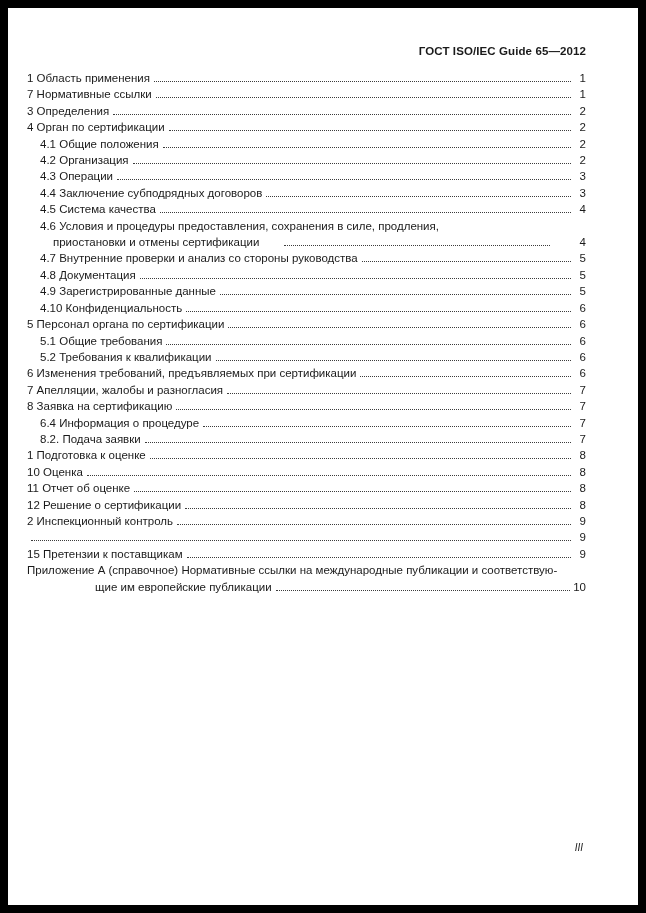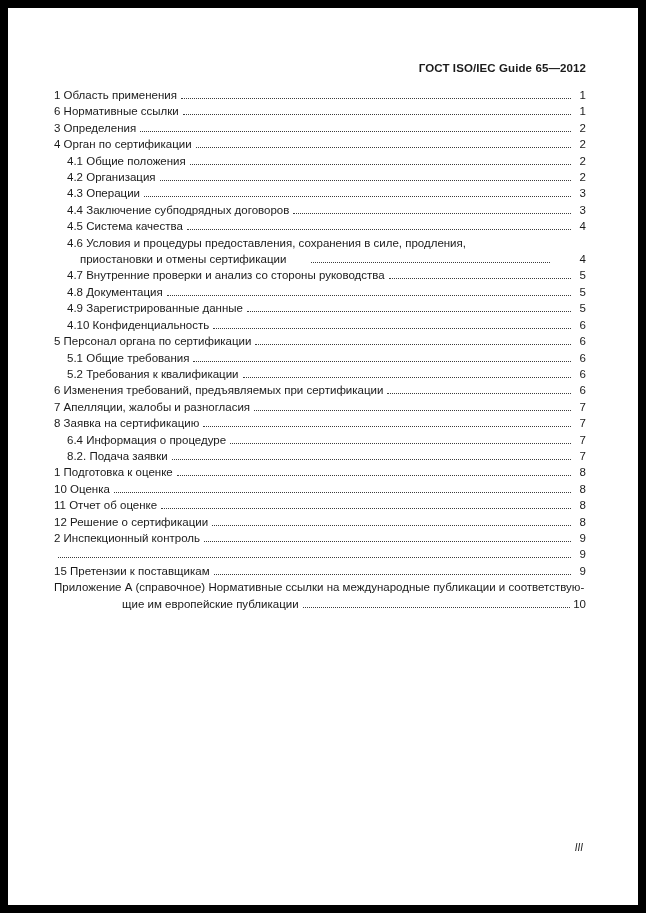--- a/index.html
+++ b/index.html
@@ -17,36 +17,36 @@
   .page {
     position: absolute;
     top: 8px;
     left: 8px;
     right: 8px;
     bottom: 8px;
     background: #ffffff;
     overflow: hidden;
   }
   .doc-header {
-    padding-top: 54px;
+    padding-top: 37px;
     padding-right: 52px;
     text-align: right;
     font-weight: bold;
     font-size: 11.5px;
     letter-spacing: 0.1px;
   }
   .doc-title {
     margin: 21px 0 0 0;
     text-align: center;
     font-weight: bold;
     font-size: 13px;
   }
   .toc {
     margin-top: 13px;
-    padding-left: 46px;
+    padding-left: 19px;
     padding-right: 52px;
     font-size: 11.5px;
   }
   .toc-line {
     display: flex;
     align-items: baseline;
     line-height: 16.4px;
     white-space: nowrap;
   }
   .toc-text {
@@ -89,21 +89,21 @@
   <div class="toc">
       <div class="toc-entry level0">
         <div class="toc-line">
           <span class="toc-text">1 Область применения</span>
           <span class="dots"></span>
           <span class="pg">1</span>
         </div>
       </div>
       <div class="toc-entry level0">
         <div class="toc-line">
-          <span class="toc-text">6 Нормативные ссылки</span>
+          <span class="toc-text">7 Нормативные ссылки</span>
           <span class="dots"></span>
           <span class="pg">1</span>
         </div>
       </div>
       <div class="toc-entry level0">
         <div class="toc-line">
           <span class="toc-text">3 Определения</span>
           <span class="dots"></span>
           <span class="pg">2</span>
         </div>

